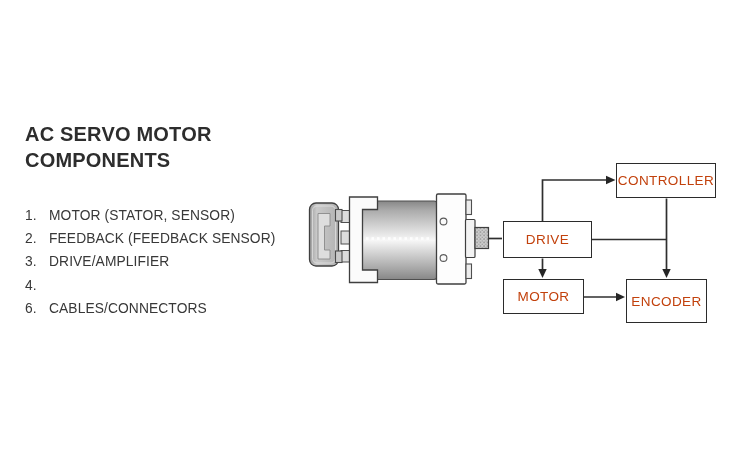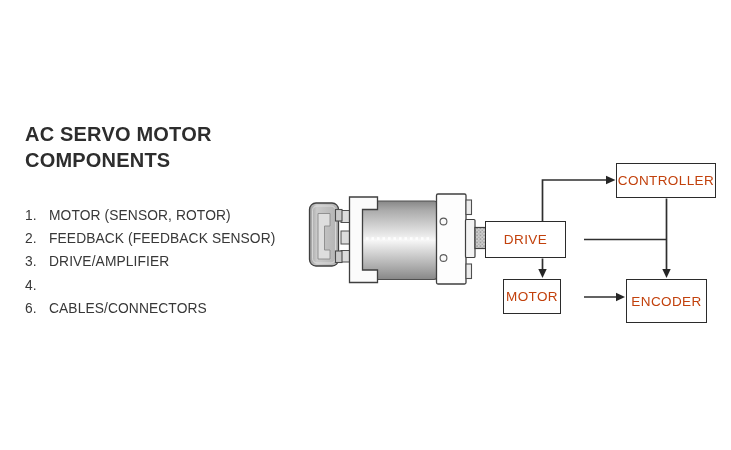--- a/index.html
+++ b/index.html
@@ -44,35 +44,35 @@
     background: #ffffff;
     border: 1.6px solid #2b2b2b;
     display: flex;
     align-items: center;
     justify-content: center;
     font-size: 13.5px;
     letter-spacing: 0.4px;
     color: #c2410c;
   }
   .box-controller { left: 616px; top: 163px; width: 100px; height: 35px; }
-  .box-drive      { left: 485px; top: 221px; width: 81px;  height: 37px; }
-  .box-motor      { left: 503px; top: 279px; width: 58px;  height: 35px; }
+  .box-drive      { left: 503px; top: 221px; width: 89px;  height: 37px; }
+  .box-motor      { left: 503px; top: 279px; width: 81px;  height: 35px; }
   .box-encoder    { left: 626px; top: 279px; width: 81px;  height: 44px; }
 </style>
 </head>
 <body>
 
 <div class="canvas">
 
   <div class="title">AC SERVO MOTOR COMPONENTS</div>
 
   <div class="component-list">
     <div class="list-row">
       <span class="list-num">1.</span>
-      <span class="list-label">MOTOR (SENSOR, ROTOR)</span>
+      <span class="list-label">MOTOR (STATOR, SENSOR)</span>
     </div>
     <div class="list-row">
       <span class="list-num">2.</span>
       <span class="list-label">FEEDBACK (FEEDBACK SENSOR)</span>
     </div>
     <div class="list-row">
       <span class="list-num">3.</span>
       <span class="list-label">DRIVE/AMPLIFIER</span>
     </div>
     <div class="list-row">

